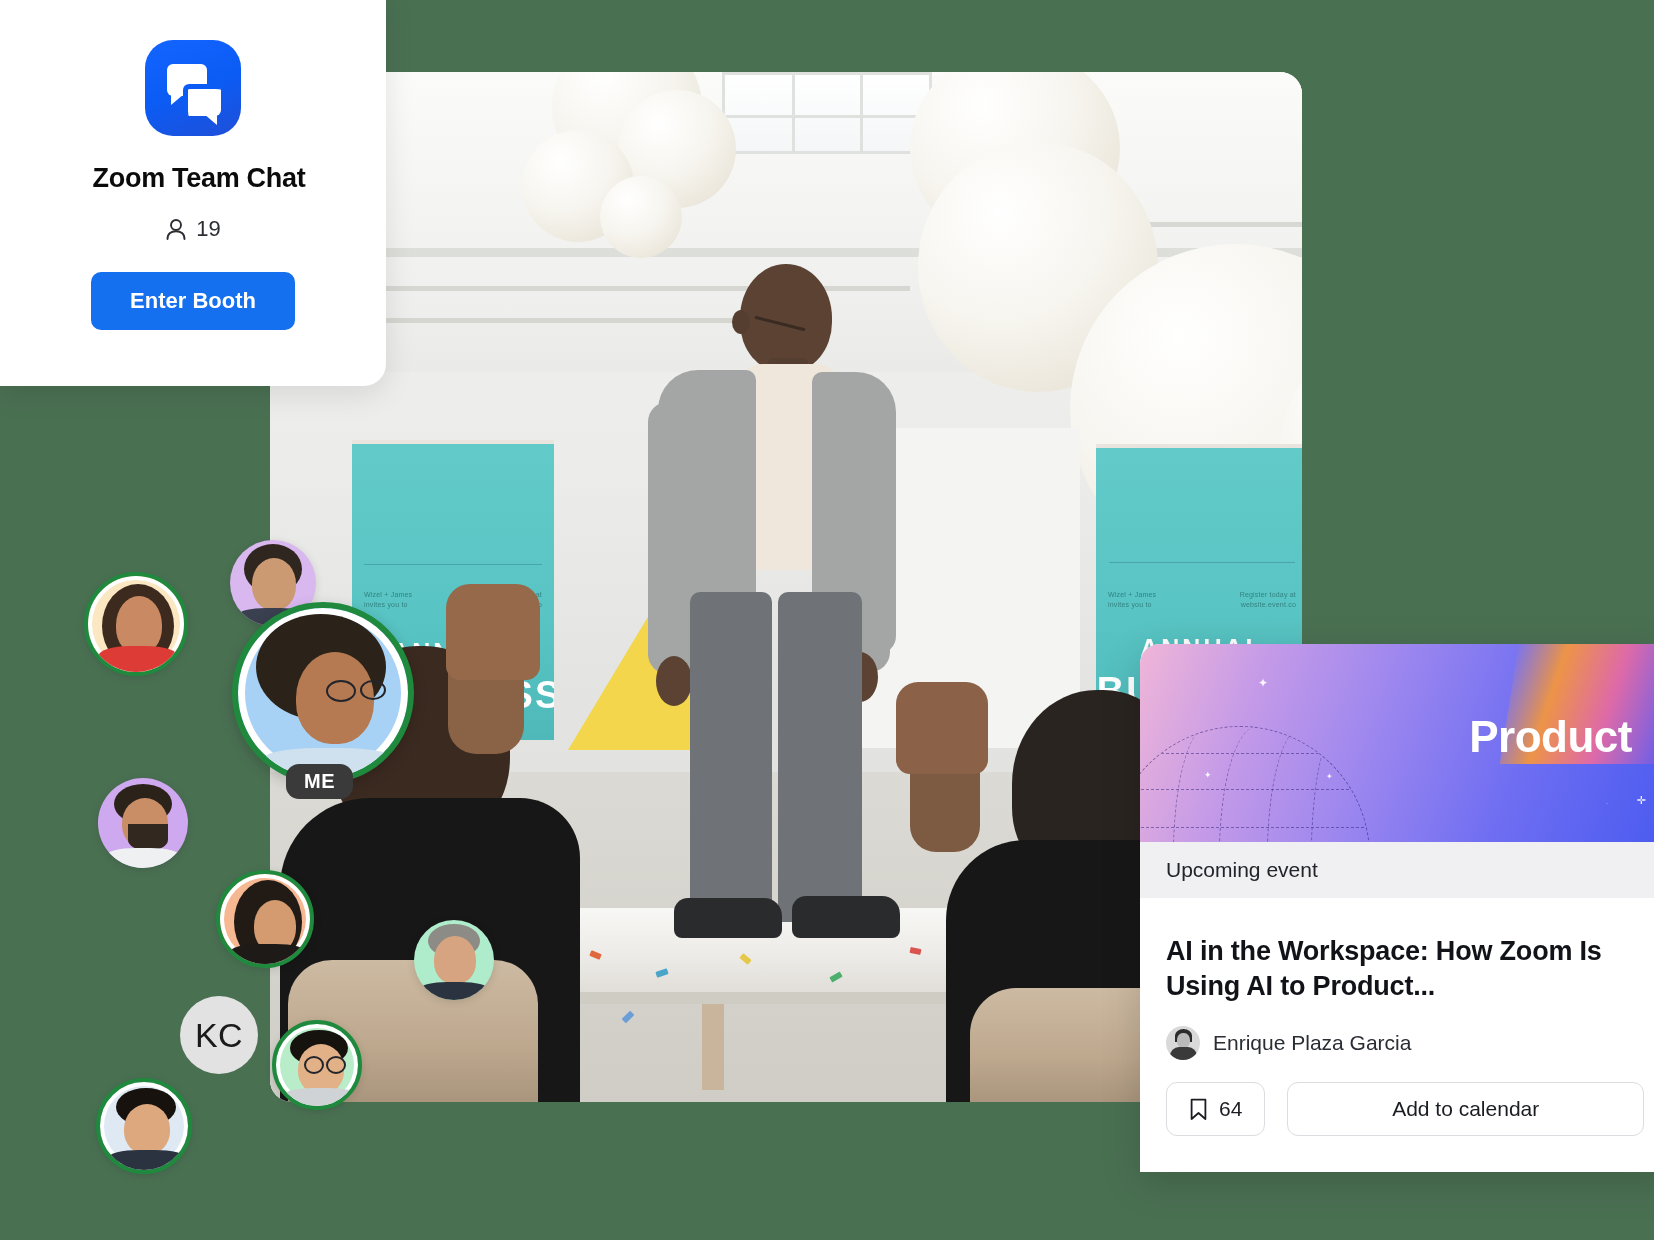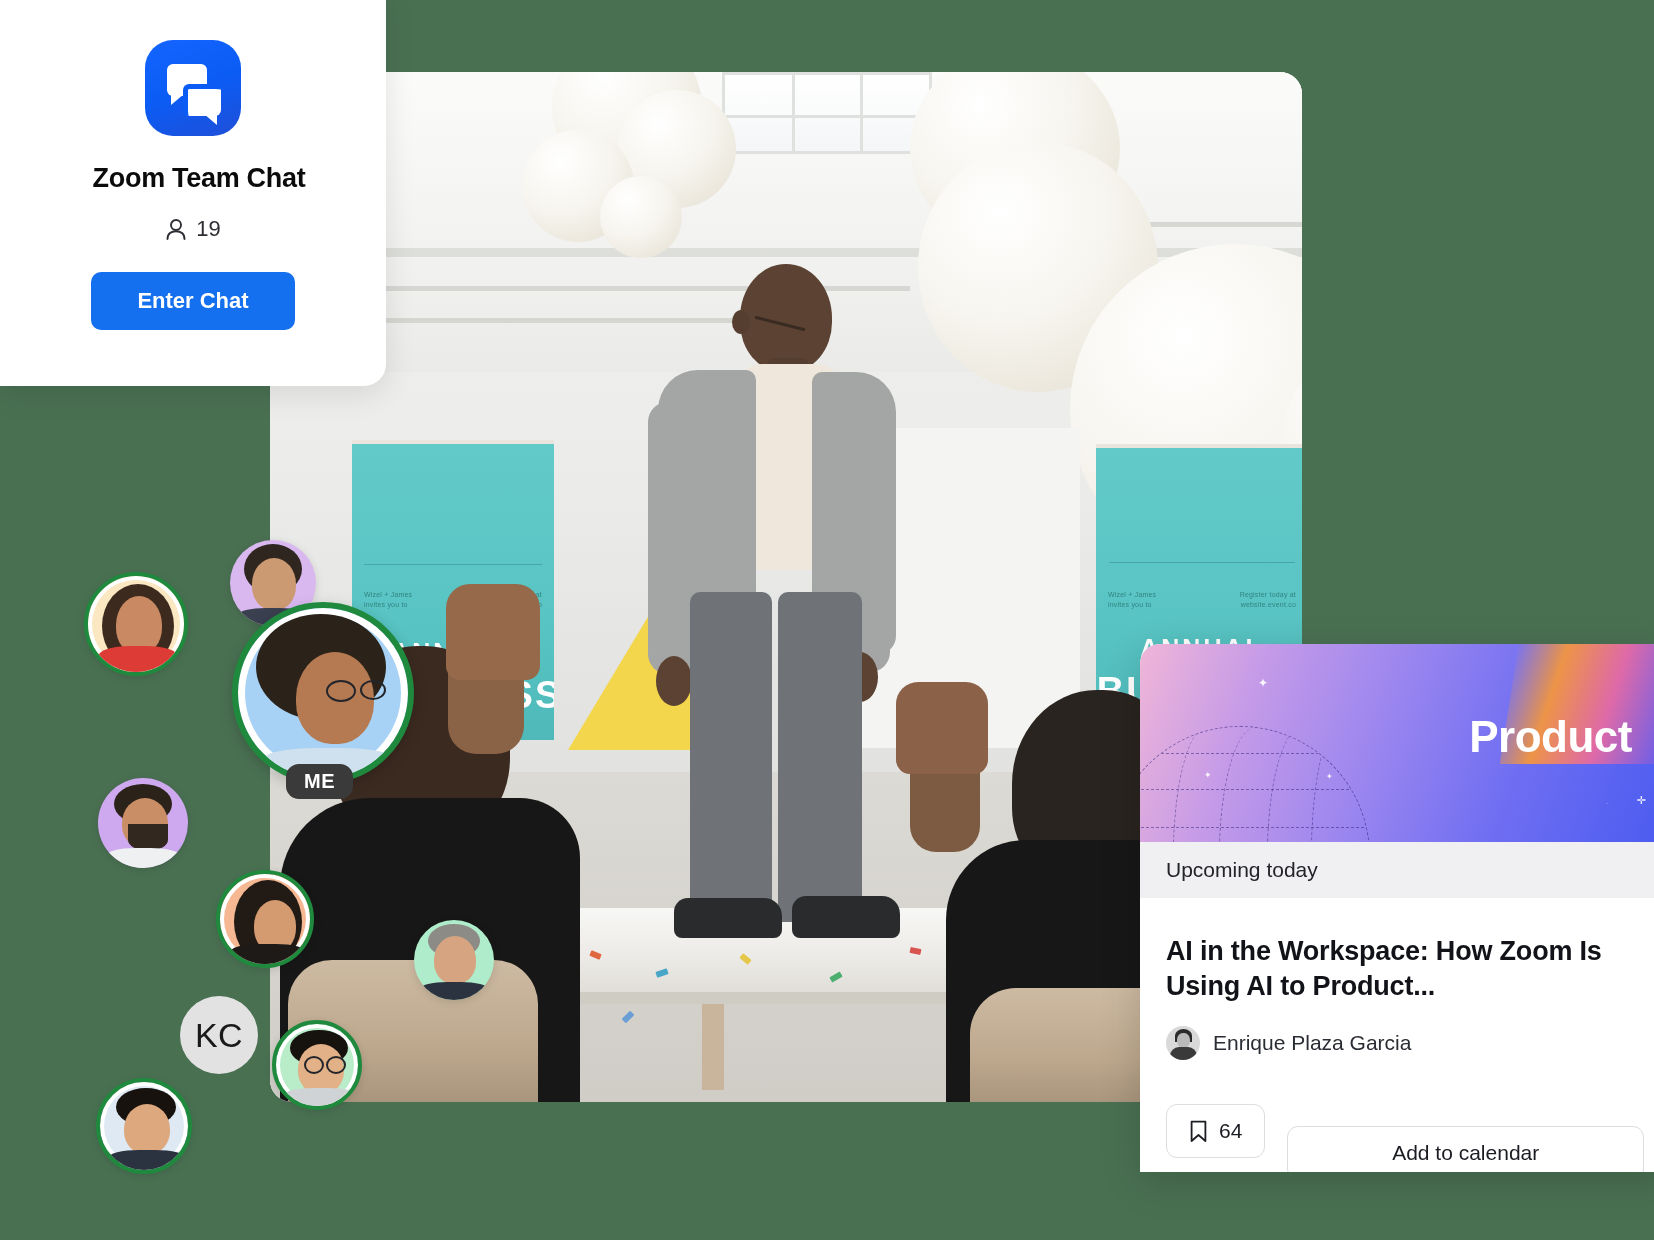--- a/index.html
+++ b/index.html
@@ -301,21 +301,20 @@
     background:#fff; cursor:pointer;
     font-size:21px; color:#1b1d22;
     font-family:"Liberation Sans",sans-serif;
   }
   .ev-addcal {
     flex:1; height:54px;
     border:1px solid #dcdde1; border-radius:11px;
     background:#fff; cursor:pointer;
     font-size:21px; color:#1b1d22;
     font-family:"Liberation Sans",sans-serif;
-    margin-top:44px;
   }
 </style>
 </head>
 <body>
 
 <div id="stage">
 
   <div class="photo-card">
     <div class="photo-inner">
 
@@ -418,21 +417,21 @@
       <span class="bub2"></span>
     </div>
     <div class="zoom-title">Zoom Team Chat</div>
     <div class="zoom-count">
       <svg width="22" height="23" viewBox="0 0 22 23">
         <circle cx="11" cy="7" r="5" fill="none" stroke="#2c2e33" stroke-width="1.9"></circle>
         <path d="M2.5 21 C2.5 15.6 6.3 13.2 11 13.2 C15.7 13.2 19.5 15.6 19.5 21" fill="none" stroke="#2c2e33" stroke-width="1.9" stroke-linecap="round"></path>
       </svg>
       <span>19</span>
     </div>
-    <button class="enter-btn">Enter Chat</button>
+    <button class="enter-btn">Enter Booth</button>
   </div>
 
   <div class="avatar ring" style="left:84px; top:572px; width:104px; height:104px; background:#fbe7c2;">
     <div class="av-face">
       <div class="f-hair" style="left:14px; top:8px; width:72px; height:84px; background:#3d2a1e;"></div>
       <div class="f-skin" style="left:28px; top:20px; width:46px; height:58px; background:#c98a63;"></div>
       <div class="f-top" style="left:10px; bottom:0; width:80px; height:26px; background:#dd3b36;"></div>
     </div>
   </div>
 
@@ -522,21 +521,21 @@
       <span class="ev-star" style="left:118px; top:32px;">✦</span>
       <span class="ev-star" style="left:64px; top:126px; font-size:9px;">✦</span>
       <span class="ev-star" style="left:186px; top:128px; font-size:8px;">✦</span>
       <span class="ev-star" style="right:24px; top:150px; font-size:11px;">✛</span>
       <span class="ev-star" style="right:62px; top:156px; font-size:6px;">·</span>
 
       <div class="ev-product">Product</div>
     </div>
 
     <div class="ev-upcoming-band">
-      <span class="ev-upcoming">Upcoming today</span>
+      <span class="ev-upcoming">Upcoming event</span>
     </div>
 
     <div class="ev-body">
       <div class="ev-title">AI in the Workspace: How Zoom Is Using AI to Product...</div>
 
       <div class="ev-speaker">
         <div class="ev-sp-av">
           <div style="position:absolute; left:9px; top:3px; width:17px; height:13px; background:#2b2b2b; border-radius:50% 50% 0 0;"></div>
           <div style="position:absolute; left:11px; top:7px; width:13px; height:15px; background:#b9b9b9; border-radius:45%;"></div>
           <div style="position:absolute; left:4px; bottom:0; width:27px; height:13px; background:#3a3a3a; border-radius:9px 9px 0 0;"></div>

